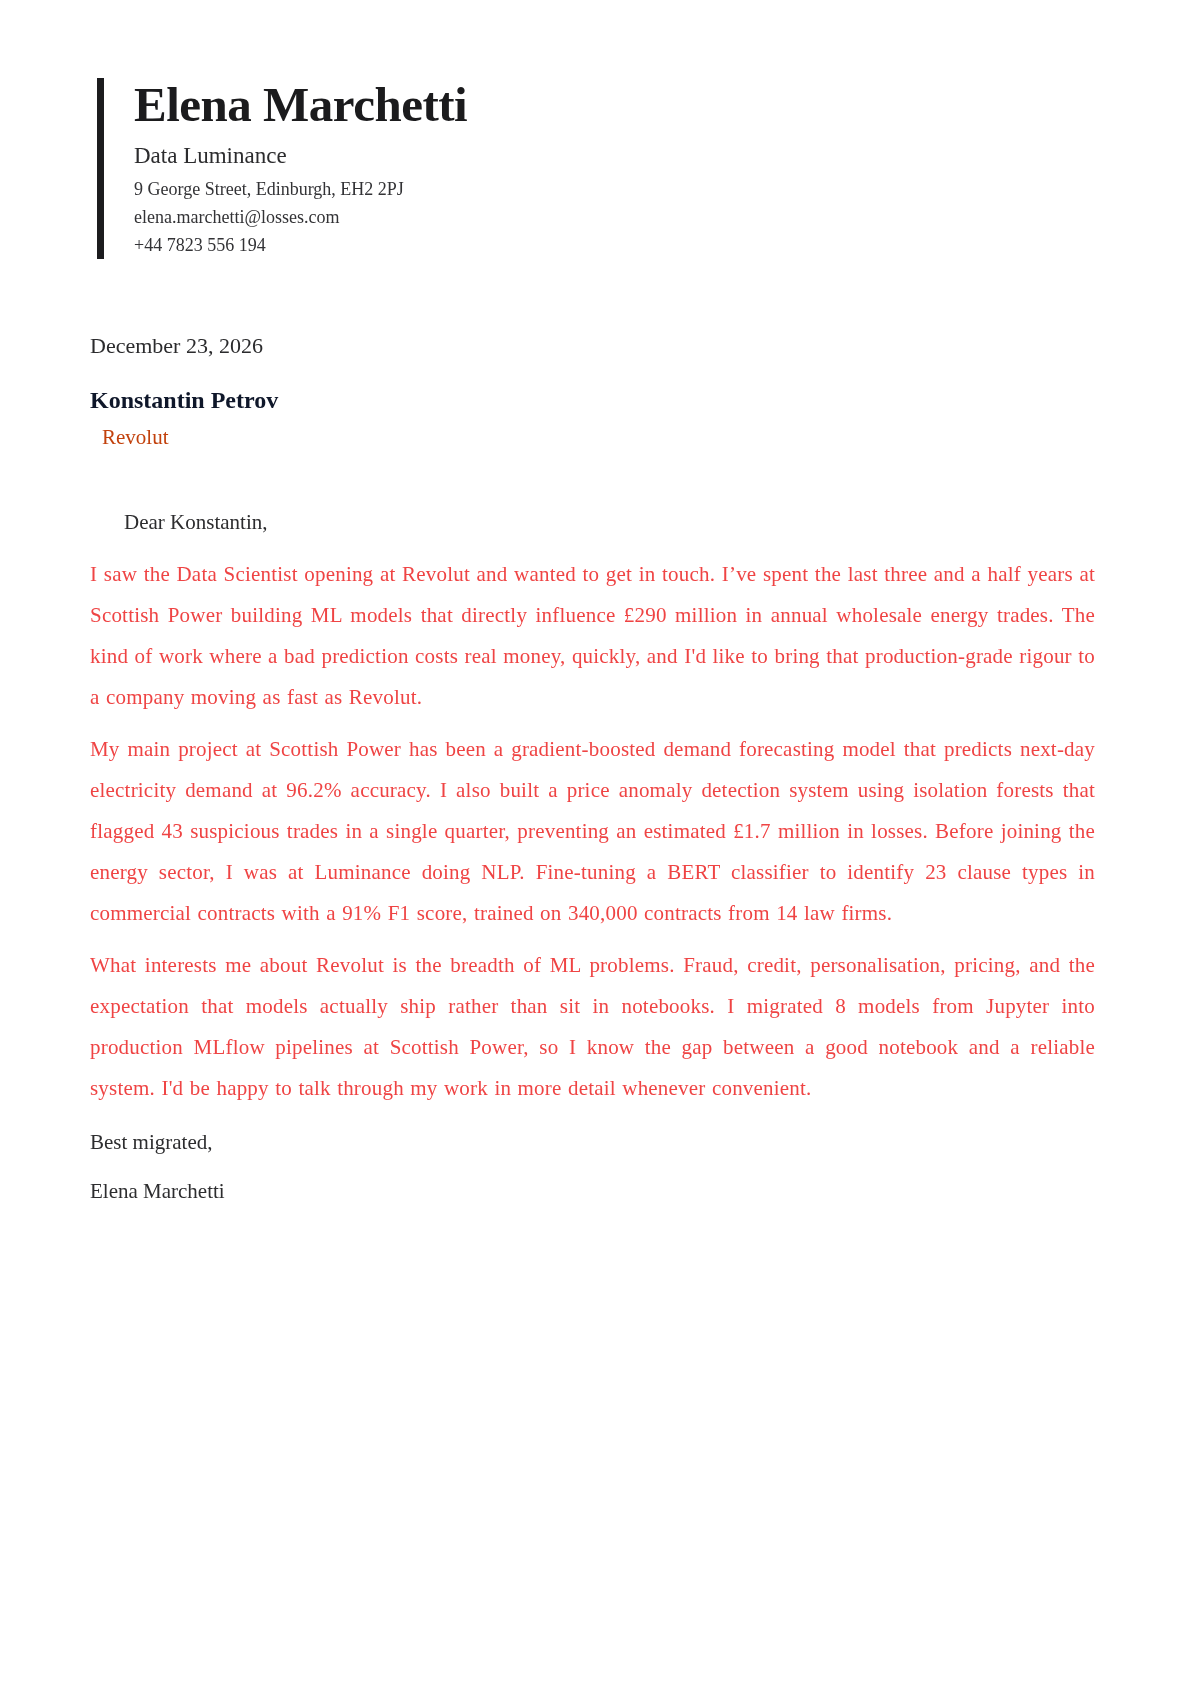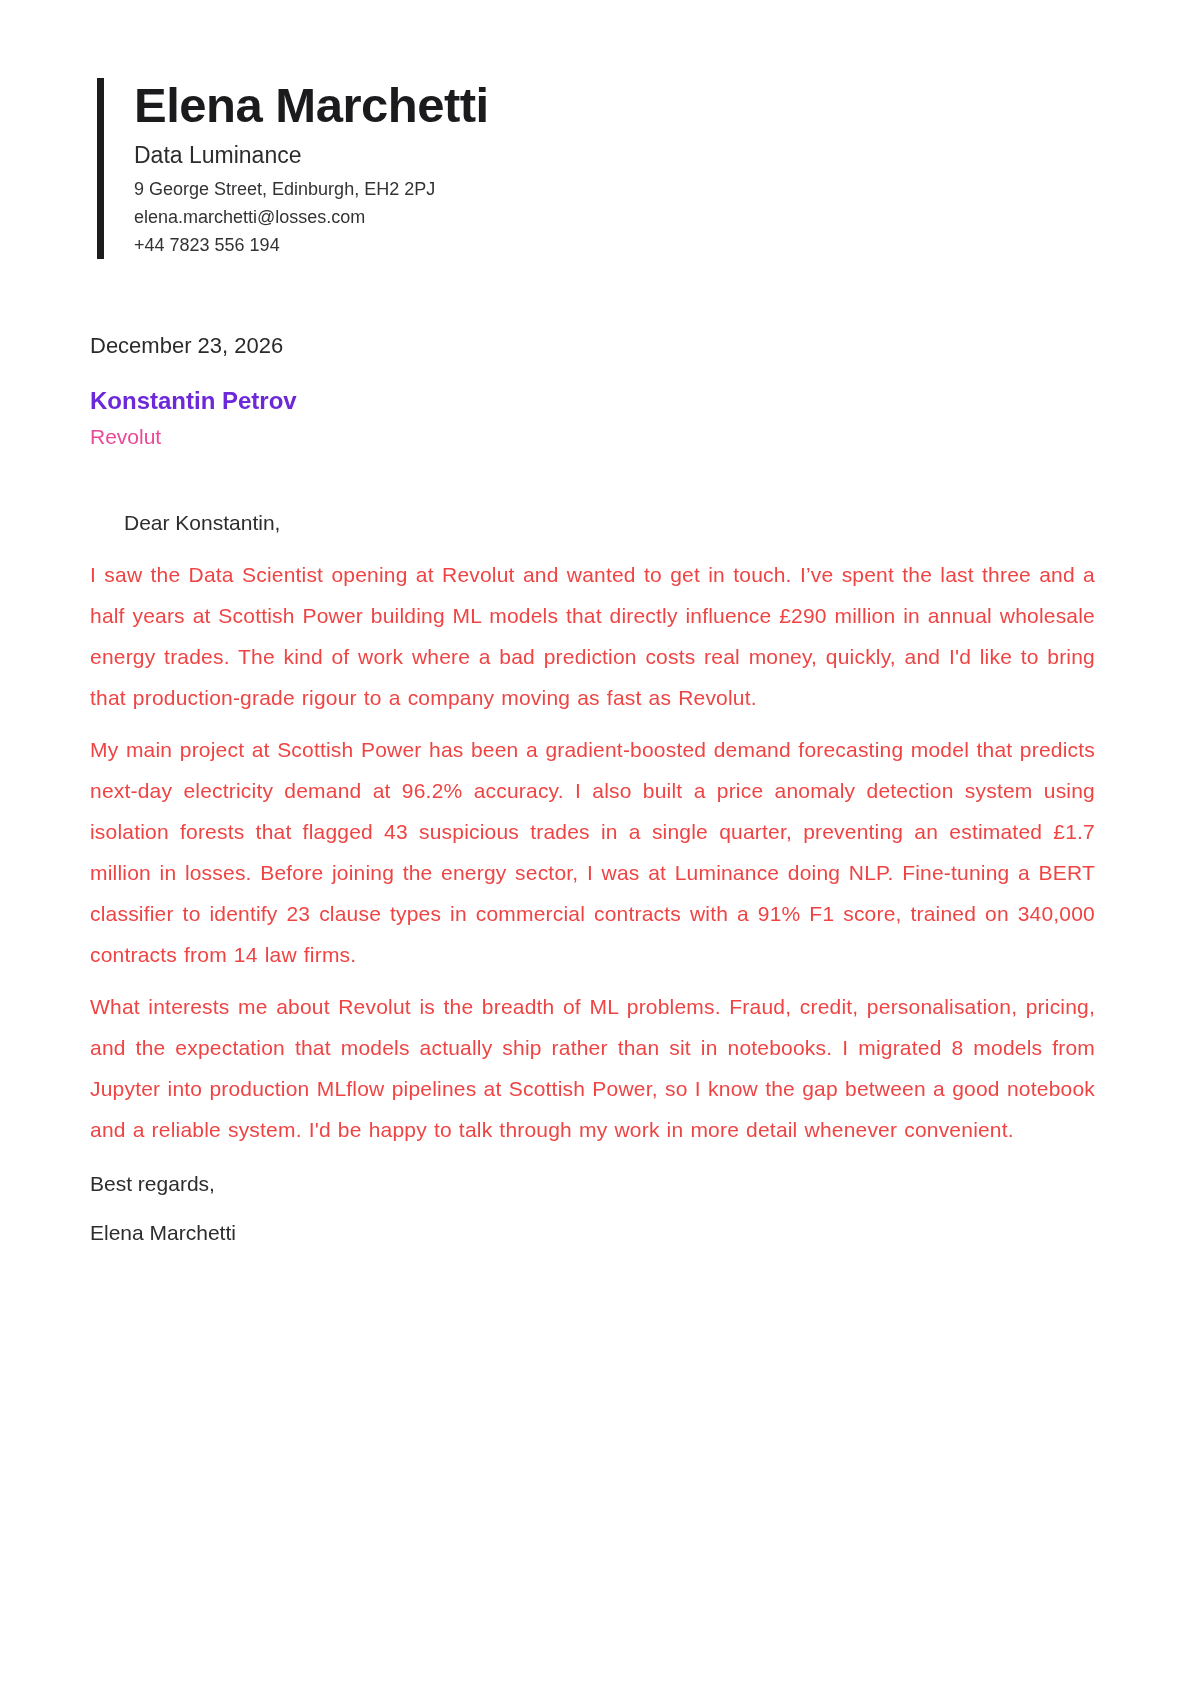--- a/index.html
+++ b/index.html
@@ -3,21 +3,21 @@
 <meta charset="utf-8">
 <style>
   * { box-sizing: border-box; }
   html, body { margin: 0; padding: 0; background: #ffffff; }
 
   .page {
     width: 1190px;
     height: 1683px;
     margin: 0 auto;
     background: #ffffff;
-    font-family: Liberation Sans, sans-serif;
+    font-family: Liberation Serif, serif;
     color: #2d2d2f;
     padding: 78px 95px 0 90px;
     overflow: hidden;
   }
 
   
   .header { display: flex; align-items: stretch; }
   .accent-bar {
     width: 7px;
     flex: none;
@@ -51,27 +51,28 @@
     margin-top: 74px;
     font-size: 22px;
     line-height: 26px;
     color: #2b2b2d;
   }
   .recipient { margin-top: 27px; }
   .recipient-name {
     font-size: 24px;
     line-height: 29px;
     font-weight: 700;
-    color: #6d28d9;
+    color: #0f172a;
   }
   .recipient-company {
     margin-top: 9px;
     font-size: 21px;
     line-height: 26px;
-    color: #ec4899;
+    color: #c2410c;
+    margin-left: 12px;
   }
 
   
   .salutation {
     margin-top: 52px;
     font-size: 21px;
     line-height: 41px;
     color: #2d2d2f;
     margin-left: 34px;
   }
@@ -123,17 +124,17 @@
   </div>
 
   <div class="salutation">Dear Konstantin,</div>
 
   <p class="body-para">I saw the Data Scientist opening at Revolut and wanted to get in touch. I’ve spent the last three and a half years at Scottish Power building ML models that directly influence £290 million in annual wholesale energy trades. The kind of work where a bad prediction costs real money, quickly, and I'd like to bring that production-grade rigour to a company moving as fast as Revolut.</p>
 
   <p class="body-para">My main project at Scottish Power has been a gradient-boosted demand forecasting model that predicts next-day electricity demand at 96.2% accuracy. I also built a price anomaly detection system using isolation forests that flagged 43 suspicious trades in a single quarter, preventing an estimated £1.7 million in losses. Before joining the energy sector, I was at Luminance doing NLP. Fine-tuning a BERT classifier to identify 23 clause types in commercial contracts with a 91% F1 score, trained on 340,000 contracts from 14 law firms.</p>
 
   <p class="body-para">What interests me about Revolut is the breadth of ML problems. Fraud, credit, personalisation, pricing, and the expectation that models actually ship rather than sit in notebooks. I migrated 8 models from Jupyter into production MLflow pipelines at Scottish Power, so I know the gap between a good notebook and a reliable system. I'd be happy to talk through my work in more detail whenever convenient.</p>
 
-  <div class="closing">Best regards,</div>
+  <div class="closing">Best migrated,</div>
 
   <div class="signature">Elena Marchetti</div>
 
 </div>
 
 </body></html>

